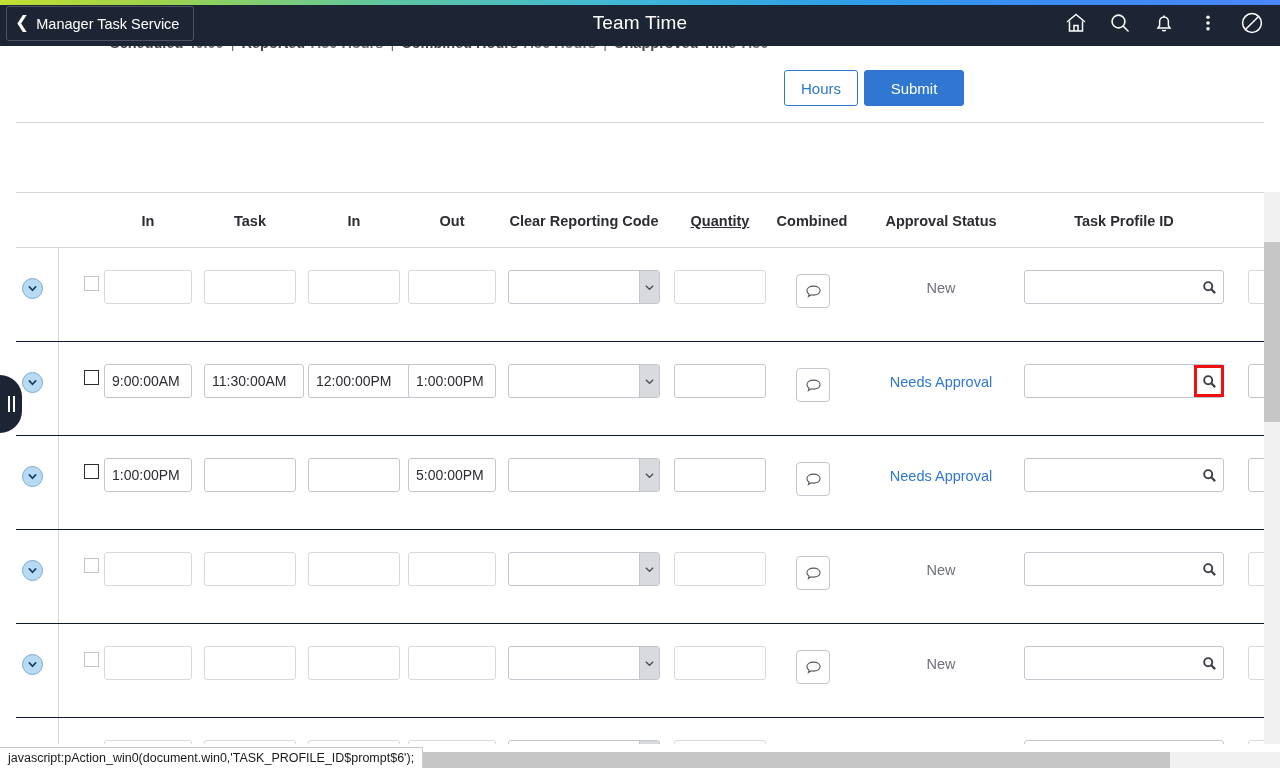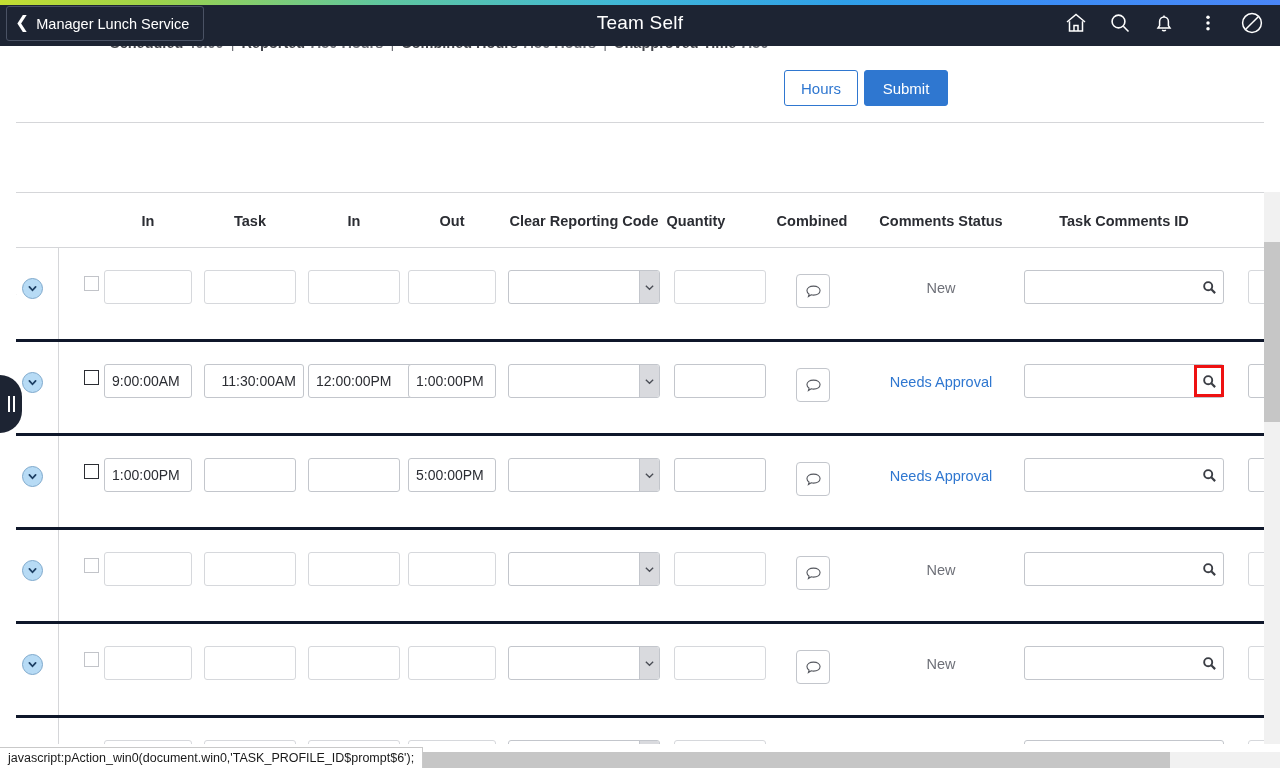--- a/index.html
+++ b/index.html
@@ -82,21 +82,21 @@
     position: absolute; top: 0;
     height: 36px; border-radius: 3px;
     font-size: 15px; cursor: pointer;
     display: flex; align-items: center; justify-content: center;
   }
   .btn-clear {
     left: 784px; width: 74px;
     background: #ffffff; border: 1px solid #2f77d0; color: #2f77d0;
   }
   .btn-submit {
-    left: 864px; width: 84px;
+    left: 864px; width: 100px;
     background: #2f77d0; border: 1px solid #2f77d0; color: #ffffff;
   }
 
   
   .divider-top {
     position: absolute; top: 122px; left: 16px;
     width: 1248px; height: 1px; background: #d5d6d9;
   }
   .selectall-row {
     position: absolute; top: 130px; left: 0; width: 1264px; height: 52px;
@@ -134,21 +134,21 @@
   }
   .th {
     position: absolute; top: 20px;
     font-size: 14.5px; font-weight: bold; color: #2b2d33;
     white-space: nowrap; text-align: center;
   }
 
   .grid-body { position: relative; }
   .grid-row {
     position: relative; height: 94px;
-    border-bottom: 3px solid #0f172a;
+    border-bottom: 1px solid #0f172a;
     background: #ffffff;
   }
 
   .row-left-rule {
     position: absolute; left: 42px; top: 0; width: 1px; height: 100%;
     background: #d5d6d9;
   }
   .expand-btn {
     position: absolute; left: 6px; top: 30px;
     width: 21px; height: 21px; border-radius: 50%;
@@ -278,23 +278,23 @@
   }
 </style>
 </head>
 <body>
 
 <div class="gradient-strip"></div>
 
 <div class="app-header">
   <div class="back-btn">
     <span class="back-chev">❮</span>
-    <span class="back-label">Manager Lunch Service</span>
+    <span class="back-label">Manager Task Service</span>
   </div>
-  <div class="app-title">Team Self</div>
+  <div class="app-title">Team Time</div>
   <div class="header-icons">
     <div class="hicon">
       <svg width="24" height="24" viewBox="0 0 24 24" fill="none" stroke="#fff" stroke-width="1.5">
         <path d="M3 11 L12 3.5 L21 11"></path>
           <path d="M5.5 10.2 V20 H18.5 V10.2"></path>
         <path d="M10 20 V14.5 H14 V20"></path>
       </svg>
     </div>
     <div class="hicon">
       <svg width="24" height="24" viewBox="0 0 24 24" fill="none" stroke="#fff" stroke-width="1.6">
@@ -357,24 +357,24 @@
   <div class="btn-approve">Approve</div>
 </div>
 
 <div class="grid-wrap">
   <div class="grid-head" id="grid-head">
       <div class="th" style="left: 88px; width: 88px;">In</div>
       <div class="th" style="left: 188px; width: 92px;">Task</div>
       <div class="th" style="left: 292px; width: 92px;">In</div>
       <div class="th" style="left: 392px; width: 88px;">Out</div>
       <div class="th" style="left: 492px; width: 152px;">Clear Reporting Code</div>
-      <div class="th" style="left: 634px; width: 92px;">Quantity</div>
+      <div class="th" style="left: 658px; width: 92px; text-decoration: underline;">Quantity</div>
       <div class="th" style="left: 746px; width: 100px;">Combined</div>
-      <div class="th" style="left: 840px; width: 170px;">Comments Status</div>
-      <div class="th" style="left: 1008px; width: 200px;">Task Comments ID</div>
+      <div class="th" style="left: 840px; width: 170px;">Approval Status</div>
+      <div class="th" style="left: 1008px; width: 200px;">Task Profile ID</div>
     </div>
   <div class="grid-body" id="grid-body">
       <div class="grid-row">
         <div class="row-left-rule"></div>
         <div class="expand-btn">
           <svg width="11" height="11" viewBox="0 0 12 12" fill="none" stroke="#1d3f63" stroke-width="1.9" stroke-linecap="round">
             <path d="M2.6 4.3 L6 8 L9.4 4.3"></path>
           </svg>
         </div>
         <div class="row-frag gray">-</div>
@@ -410,21 +410,21 @@
       </div>
       <div class="grid-row">
         <div class="row-left-rule"></div>
         <div class="expand-btn">
           <svg width="11" height="11" viewBox="0 0 12 12" fill="none" stroke="#1d3f63" stroke-width="1.9" stroke-linecap="round">
             <path d="M2.6 4.3 L6 8 L9.4 4.3"></path>
           </svg>
         </div>
         <div class="row-check on"></div>
         <input class="cell-input" value="9:00:00AM" style="left: 88px; width: 88px;">
-        <input class="cell-input" value="11:30:00AM" style="left: 188px; width: 100px; text-align: right;">
+        <input class="cell-input" value="11:30:00AM" style="left: 188px; width: 100px;">
         <input class="cell-input" value="12:00:00PM" style="left: 292px; width: 112px;">
         <input class="cell-input" value="1:00:00PM" style="left: 392px; width: 88px;">
         <div class="cell-select" style="left: 492px; width: 152px;">
           <span class="arrowbox">
             <svg width="11" height="9" viewBox="0 0 12 9" fill="none" stroke="#4a4d55" stroke-width="1.4">
               <path d="M2 2.6 L6 6.5 L10 2.6"></path>
             </svg>
           </span>
         </div>
         <input class="cell-input" value="" style="left: 658px; width: 92px;">

